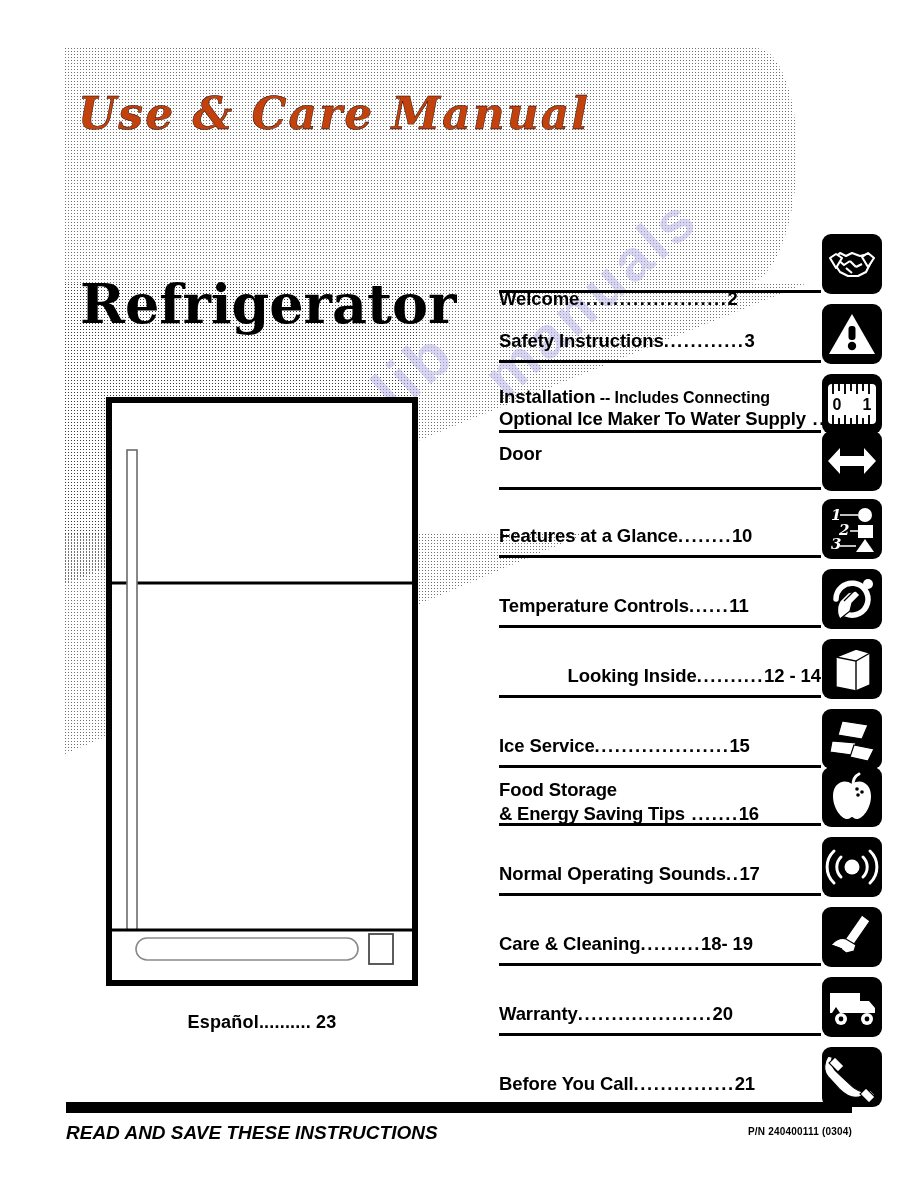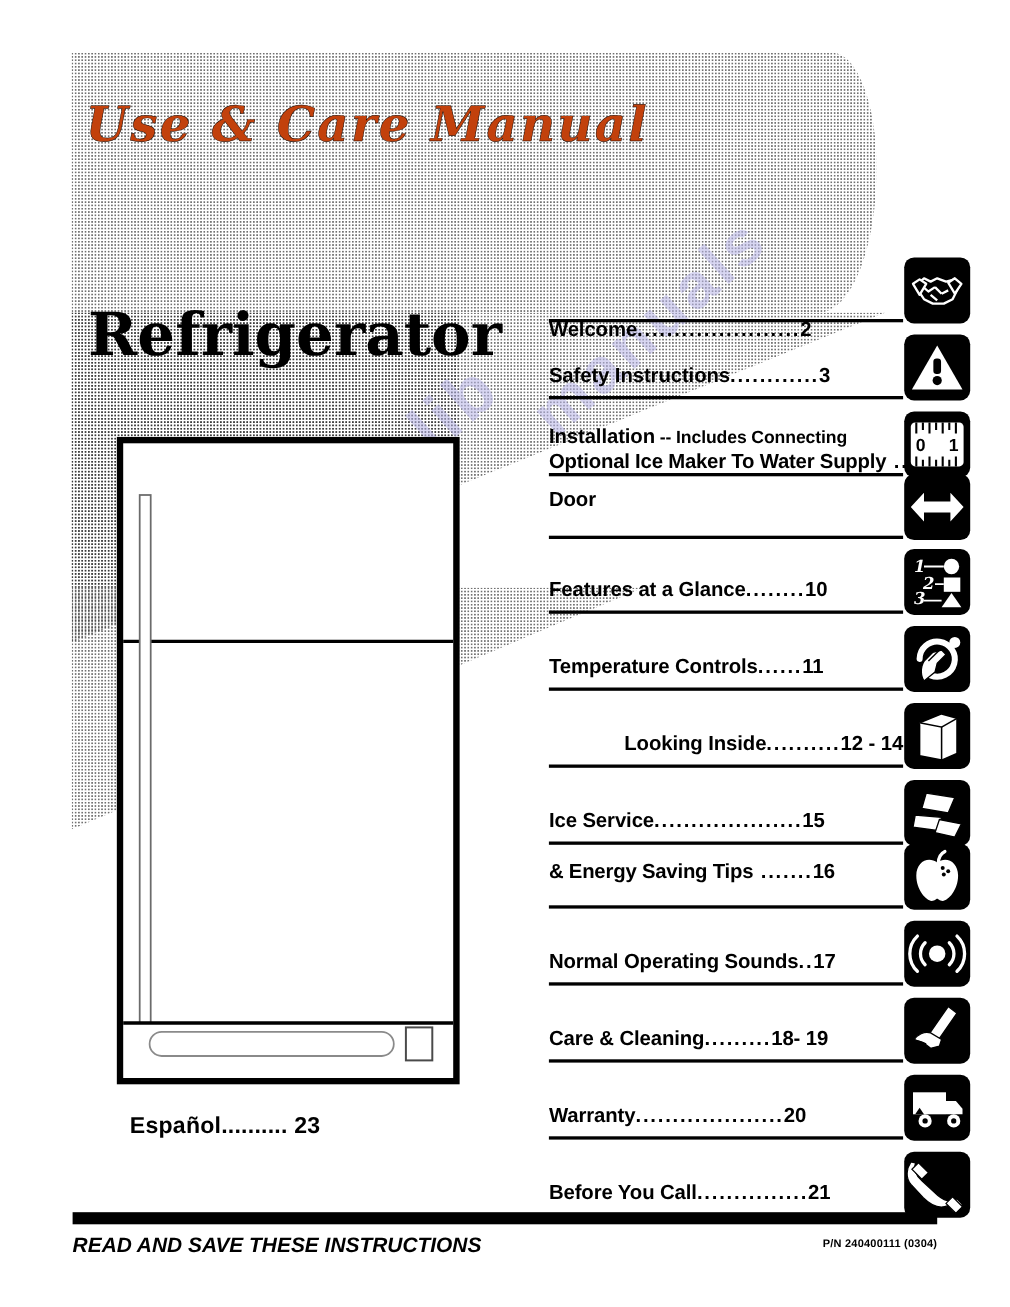--- a/index.html
+++ b/index.html
@@ -77,22 +77,23 @@
     font-family:"DejaVu Serif", serif;
     font-weight:700;
     font-size:54px;color:#000;
     letter-spacing:0px;
   }
 
   
   #fridge{position:absolute;left:106px;top:397px;width:312px;height:589px;}
 
   #espanol{
-    position:absolute;left:118px;top:1012px;width:312px;
-    font-size:21px;font-weight:700;color:#000;
+    position:absolute;left:106px;top:1012px;width:312px;
+    text-align:center;
+    font-size:18px;font-weight:700;color:#000;
     letter-spacing:.2px;
   }
 
   
   #toc{position:absolute;left:499px;top:232px;width:322px;}
   .toc-line{
     position:absolute;left:0;width:322px;height:2.6px;background:#000;
   }
   .toc-text{
     position:absolute;left:0;width:322px;
@@ -179,20 +180,21 @@
       <div class="toc-line" style="top: 255px;"></div>
       <div class="toc-text" style="top: 293px;"><span>Features at a Glance</span><span class="lead">........</span><span class="pg">10</span></div>
       <div class="toc-line" style="top: 323px;"></div>
       <div class="toc-text" style="top: 363px;"><span>Temperature Controls</span><span class="lead">......</span><span class="pg">11</span></div>
       <div class="toc-line" style="top: 393px;"></div>
       <div class="toc-text" style="top: 433px; text-align: right;"><span>Looking Inside</span><span class="lead">..........</span><span class="pg">12 - 14</span></div>
       <div class="toc-line" style="top: 463px;"></div>
       <div class="toc-text" style="top: 503px;"><span>Ice Service</span><span class="lead">....................</span><span class="pg">15</span></div>
       <div class="toc-line" style="top: 533px;"></div>
       <div class="toc-text" style="top: 547px;">
+        <div><span>Food Storage</span></div>
         <div class="toc-second" style="margin-top: 2px;"><span>&amp; Energy Saving Tips</span><span class="lead"> .......</span><span class="pg">16</span></div>
       </div>
       <div class="toc-line" style="top: 591px;"></div>
       <div class="toc-text" style="top: 631px;"><span>Normal Operating Sounds</span><span class="lead">..</span><span class="pg">17</span></div>
       <div class="toc-line" style="top: 661px;"></div>
       <div class="toc-text" style="top: 701px;"><span>Care &amp; Cleaning</span><span class="lead">.........</span><span class="pg">18- 19</span></div>
       <div class="toc-line" style="top: 731px;"></div>
       <div class="toc-text" style="top: 771px;"><span>Warranty</span><span class="lead">....................</span><span class="pg">20</span></div>
       <div class="toc-line" style="top: 801px;"></div>
       <div class="toc-text" style="top: 841px;"><span>Before You Call</span><span class="lead">...............</span><span class="pg">21</span></div>

